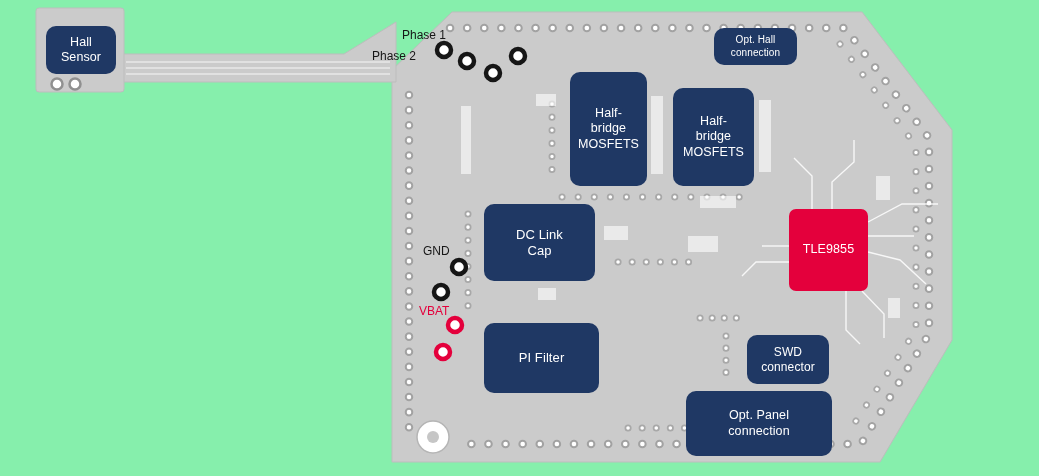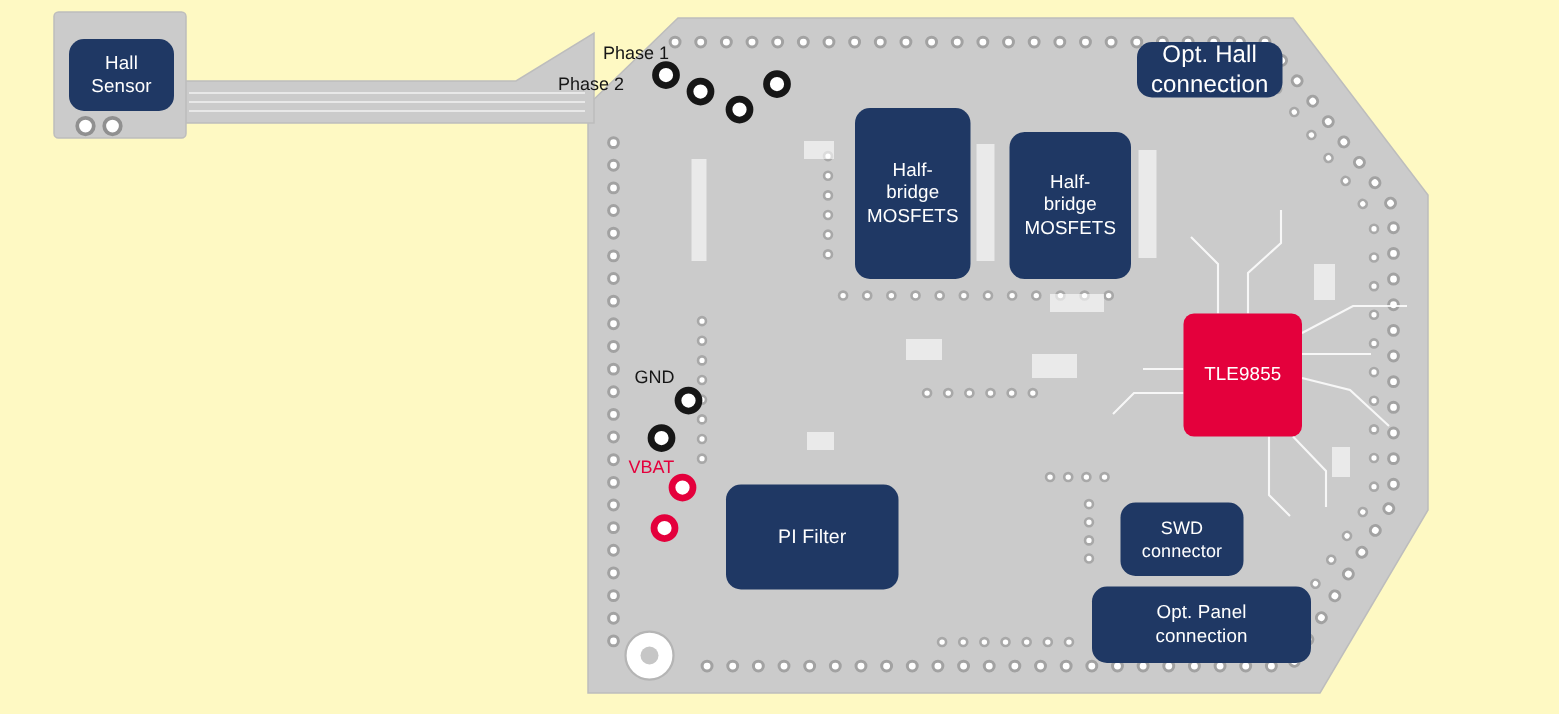--- a/index.html
+++ b/index.html
@@ -1,17 +1,17 @@
 <!DOCTYPE html>
 <html><head>
 <meta charset="utf-8">
 <style>
   html,body{margin:0;padding:0;background:#fff;}
   .stage{
-    position:relative;width:1039px;height:476px;background:#fef9c3;
+    position:relative;width:1039px;height:476px;background:#86efac;
     font-family:"Liberation Sans",sans-serif;overflow:hidden;
   }
   .stage svg.art{position:absolute;left:0;top:0;display:block;}
   .label{
     position:absolute;background:#1f3864;color:#ffffff;border-radius:10px;
     display:flex;align-items:center;justify-content:center;text-align:center;
     white-space:pre-line;font-size:12.5px;line-height:1.22;letter-spacing:.1px;
     box-sizing:border-box;padding:2px;
   }
   .label.red{background:#e4003c;border-radius:7px;}
@@ -110,42 +110,44 @@
       <circle cx="459" cy="267" r="7" stroke="#161616"></circle>
       <circle cx="441" cy="292" r="7" stroke="#161616"></circle>
       <circle cx="455" cy="325" r="7" stroke="#e4003c"></circle>
       <circle cx="443" cy="352" r="7" stroke="#e4003c"></circle>
     </g>
   </svg>
 
   <div class="label" style="left:46px;top:26px;width:70px;height:48px">Hall
 Sensor</div>
 
-  <div class="label" style="left:758px;top:28px;width:97px;height:37px;font-size:16px">Opt. Hall
+  <div class="label" style="left:714px;top:28px;width:83px;height:37px;font-size:10px">Opt. Hall
 connection</div>
 
   <div class="label" style="left:570px;top:72px;width:77px;height:114px">Half-
 bridge
 MOSFETS</div>
 
   <div class="label" style="left:673px;top:88px;width:81px;height:98px">Half-
 bridge
 MOSFETS</div>
 
 
+  <div class="label" style="left:484px;top:204px;width:111px;height:77px;font-size:13px">DC Link
+Cap</div>
 
 
   <div class="label red" style="left:789px;top:209px;width:79px;height:82px">TLE9855</div>
 
   <div class="label" style="left:484px;top:323px;width:115px;height:70px;font-size:13px">PI Filter</div>
 
   <div class="label" style="left:747px;top:335px;width:82px;height:49px;font-size:12px">SWD
 connector</div>
 
-  <div class="label" style="left:728px;top:391px;width:146px;height:51px">Opt. Panel
+  <div class="label" style="left:686px;top:391px;width:146px;height:65px">Opt. Panel
 connection</div>
 
   <div class="annot" style="left:402px;top:28px">Phase 1</div>
 
   <div class="annot" style="left:372px;top:49px">Phase 2</div>
 
   <div class="annot" style="left:423px;top:244px">GND</div>
 
   <div class="annot red" style="left:419px;top:304px">VBAT</div>
 

